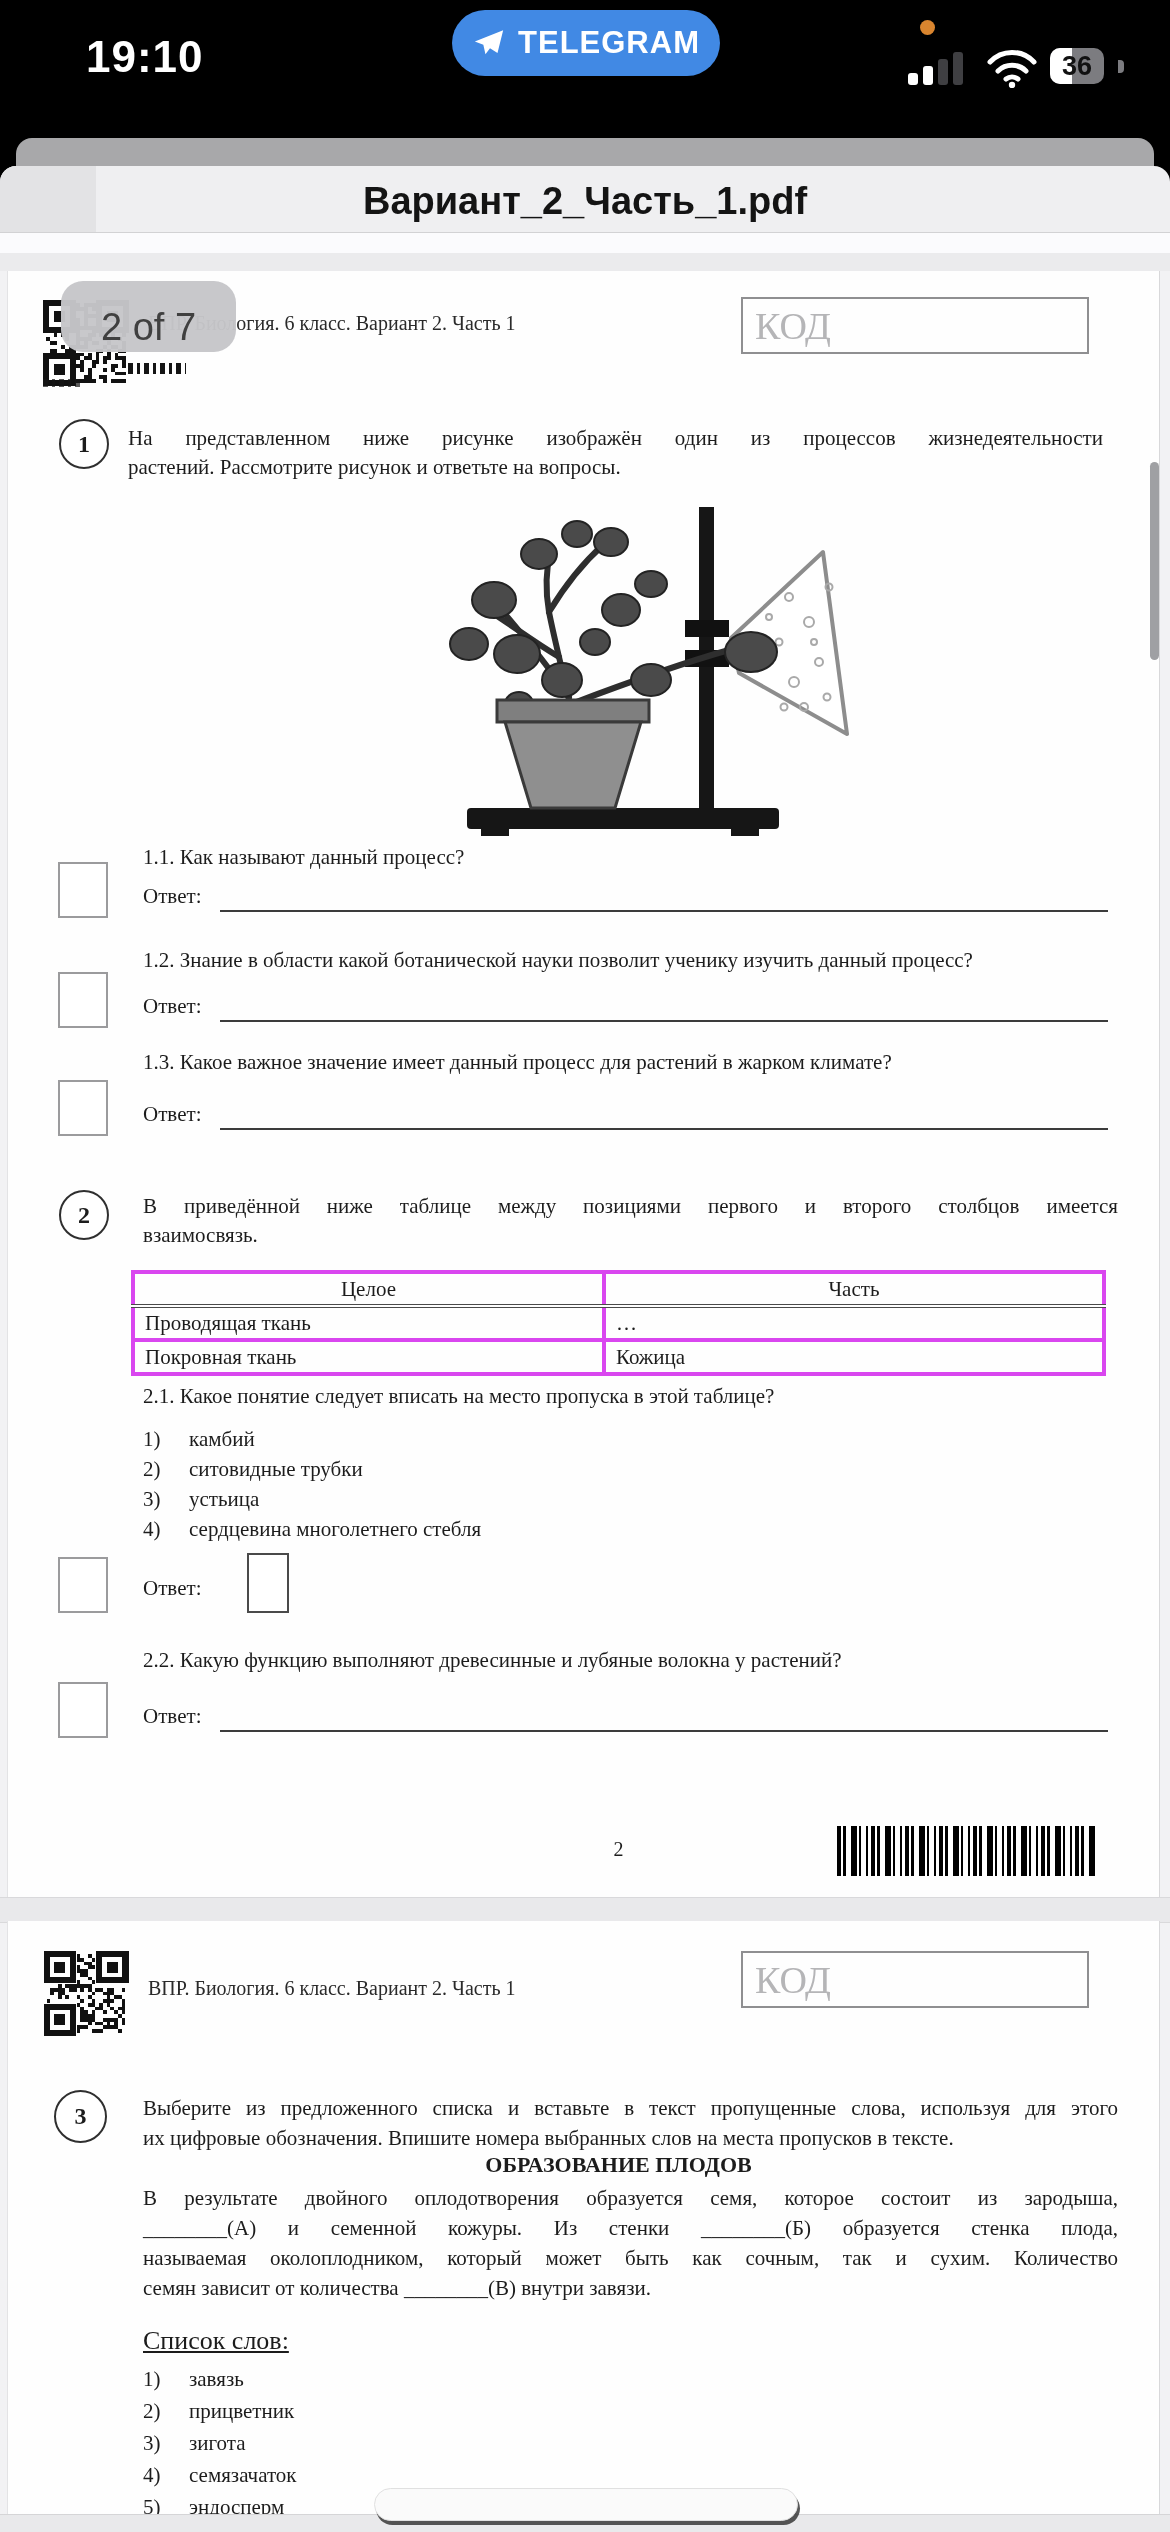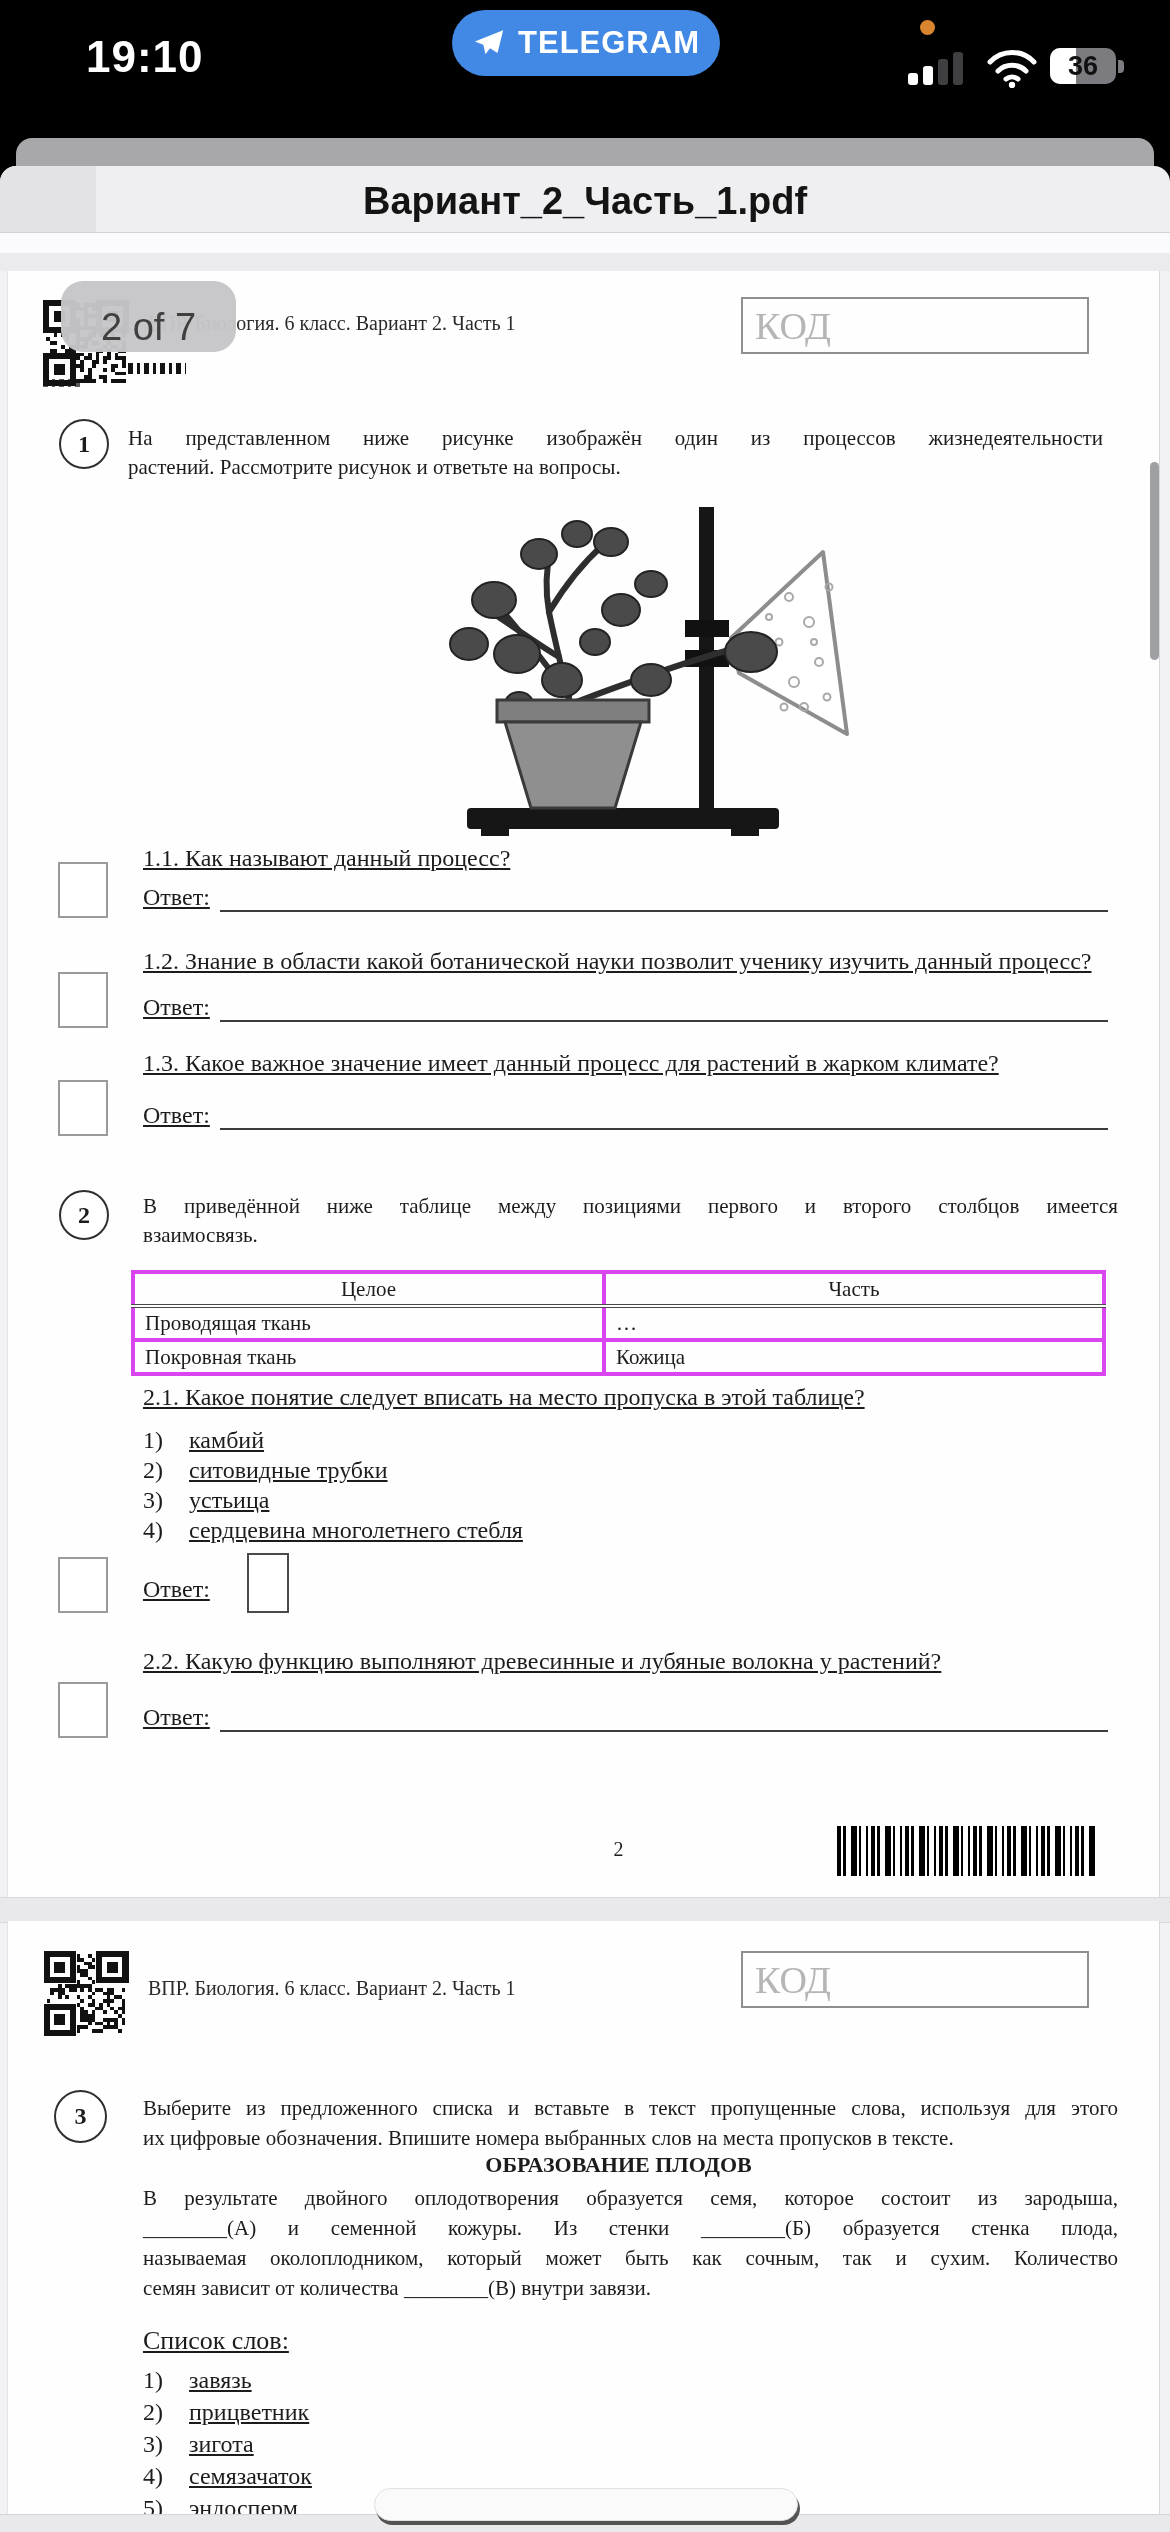--- a/index.html
+++ b/index.html
@@ -38,21 +38,21 @@
   .kod-box span{color:#b5b5b7;font-size:38px;font-family:"Liberation Serif",serif;}
   .badge{background:rgba(198,198,201,0.97);border-radius:22px;display:flex;align-items:center;justify-content:center;}
   .badge span{color:#404040;font-size:38px;font-family:"Liberation Sans",sans-serif;margin-top:21px;}
   .hdr{font-size:20px;color:#2a2a2a;}
 
   .qcircle{border:2.5px solid #2f2f2f;border-radius:50%;display:flex;align-items:center;justify-content:center;
            font-size:24px;font-weight:700;background:#fff;}
   .qtext{width:975px;font-size:21px;line-height:29px;}
   .jline{text-align:justify;text-align-last:justify;}
   .jlast{text-align:left;}
-  .sublabel{font-size:24px;text-decoration:underline;}
+  .sublabel{font-size:21px;}
   .chkbox{border:2px solid #9b9b9d;background:#fff;}
   .ansline{border-bottom:2px solid #3c3c3c;}
   .ansbox{border:2.5px solid #4a4a4a;background:#fff;}
 
   table.ttable{border-collapse:collapse;width:975px;font-size:21px;}
   table.ttable td,table.ttable th{border:4px solid #d946ef;padding:1px 10px;font-weight:normal;height:28px;}
   table.ttable thead th{text-align:center;border-bottom:4px double #4a4a4a;}
   .opt-num{display:inline-block;width:46px;}
   .passage-title{width:975px;text-align:center;font-weight:700;font-size:22px;}
   .wlist-label{font-size:26px;text-decoration:underline;}
@@ -94,21 +94,21 @@
 
     <div class="abs" style="left:986px;top:48px;">
       <svg width="52" height="40" viewBox="0 0 52 40">
         <path d="M4 14 A30 30 0 0 1 48 14" stroke="#fff" stroke-width="5" fill="none" stroke-linecap="round"></path>
         <path d="M12 23 A20 20 0 0 1 40 23" stroke="#fff" stroke-width="5" fill="none" stroke-linecap="round"></path>
         <path d="M20 31 A10 10 0 0 1 32 31" stroke="#fff" stroke-width="5" fill="none" stroke-linecap="round"></path>
         <circle cx="26" cy="37" r="3.2" fill="#fff"></circle>
       </svg>
     </div>
 
-    <div class="abs battery" style="left:1050px;top:48px;width:66px;height:36px;background:#7c7c80;position:absolute;">
+    <div class="abs battery" style="left:1050px;top:48px;width:54px;height:36px;background:#7c7c80;position:absolute;">
       <span class="fill" style="width:40%;"></span>
       <span class="pct">36</span>
     </div>
     <div class="abs bat-nub" style="left:1118px;top:60px;width:6px;height:13px;"></div>
   </div>
 
   <div class="abs sheet-top" style="left:16px;top:138px;width:1138px;height:30px;"></div>
 
   <div class="abs titlebar" style="left:0;top:166px;width:1170px;height:66px;">
     <span class="seg"></span>

